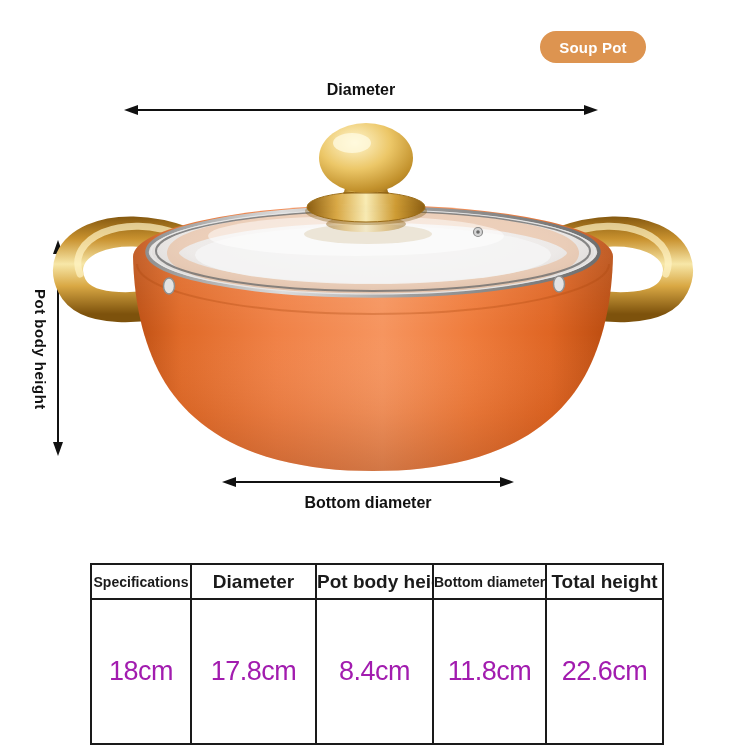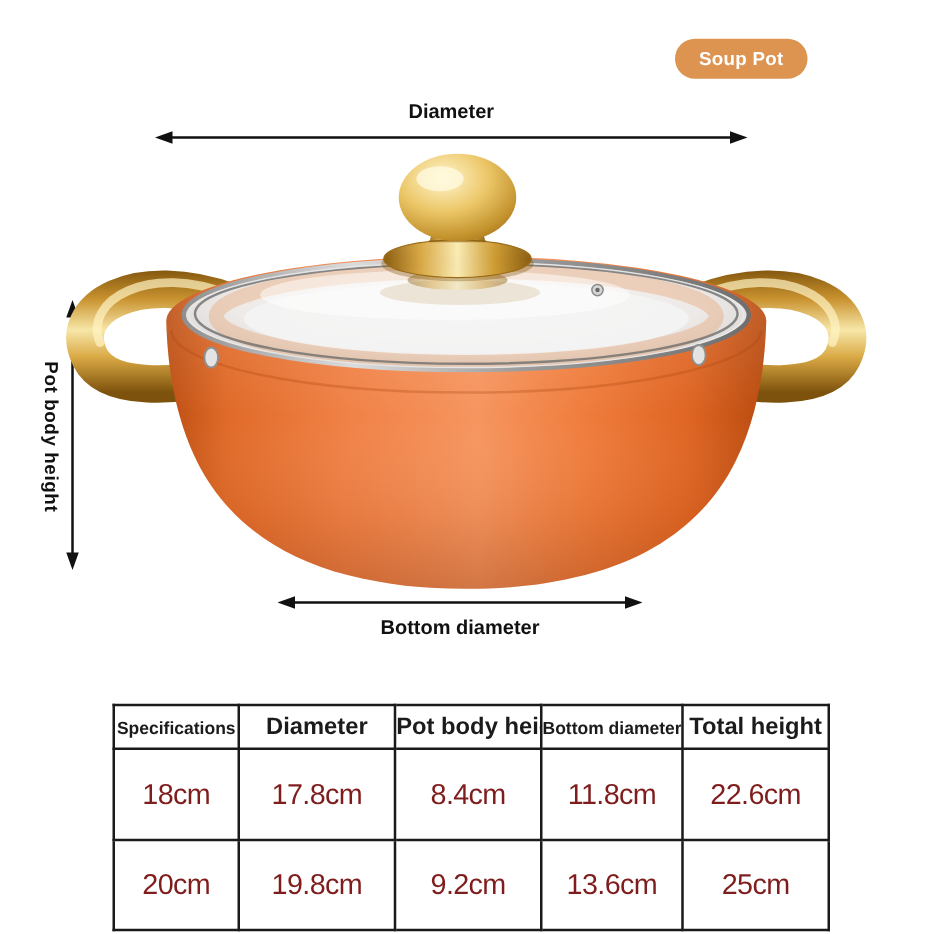--- a/index.html
+++ b/index.html
@@ -31,21 +31,21 @@
     border-collapse:collapse; table-layout:fixed; background:#ffffff;
   }
   .spec-table th, .spec-table td {
     border:2px solid #1a1a1a; text-align:center; vertical-align:middle;
     overflow:hidden; white-space:nowrap;
   }
   .spec-table thead tr { height:35px; }
   .spec-table tbody tr { height:37px; }
   .spec-table th { color:#1b1b1b; font-weight:700; font-size:19px; }
   .spec-table th.small { font-size:14px; }
-  .spec-table td { color:#7f1d1d; font-size:23px; font-weight:500; letter-spacing:-0.5px; }
+  .spec-table td { color:#a21caf; font-size:27px; font-weight:500; letter-spacing:-0.5px; }
 </style>
 </head>
 <body>
 
 <div class="page">
 
   <div class="badge">
     <span>Soup Pot</span>
   </div>
 
@@ -208,23 +208,16 @@
       </tr>
     </thead>
     <tbody>
       <tr>
         <td>18cm</td>
         <td>17.8cm</td>
         <td>8.4cm</td>
         <td>11.8cm</td>
         <td>22.6cm</td>
       </tr>
-      <tr>
-        <td>20cm</td>
-        <td>19.8cm</td>
-        <td>9.2cm</td>
-        <td>13.6cm</td>
-        <td>25cm</td>
-      </tr>
     </tbody>
   </table>
 
 </div>
 
 </body></html>

